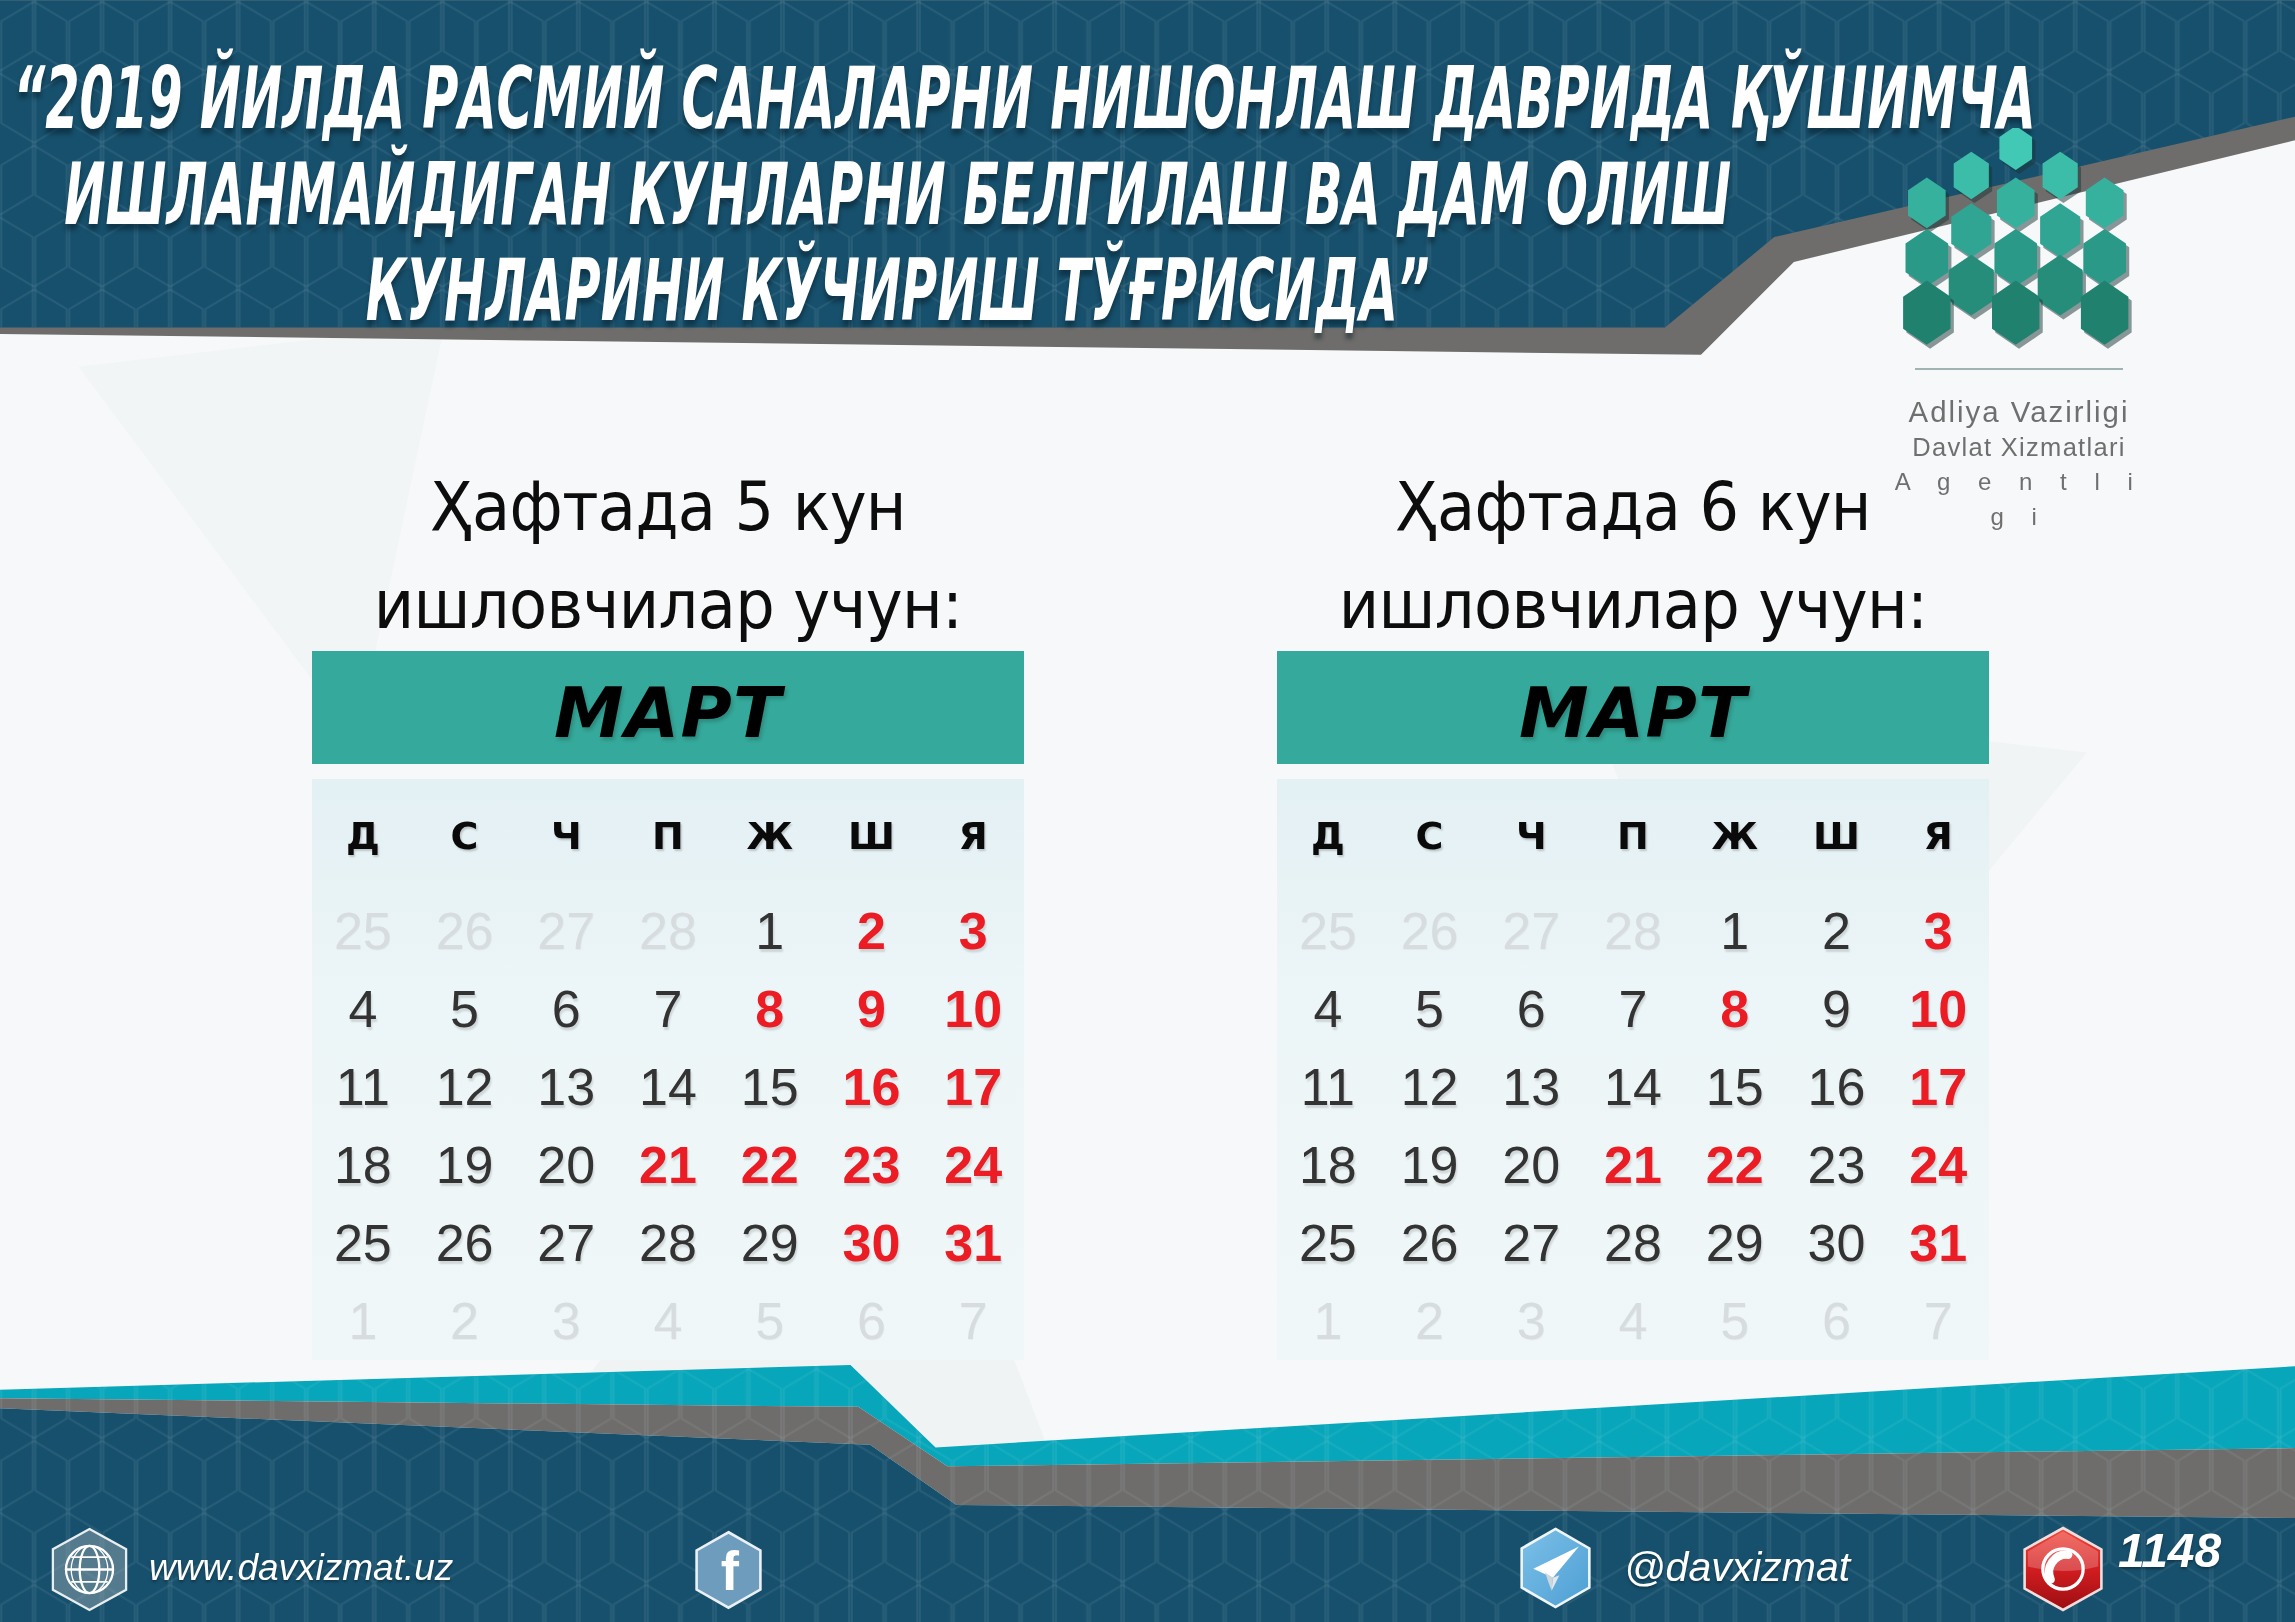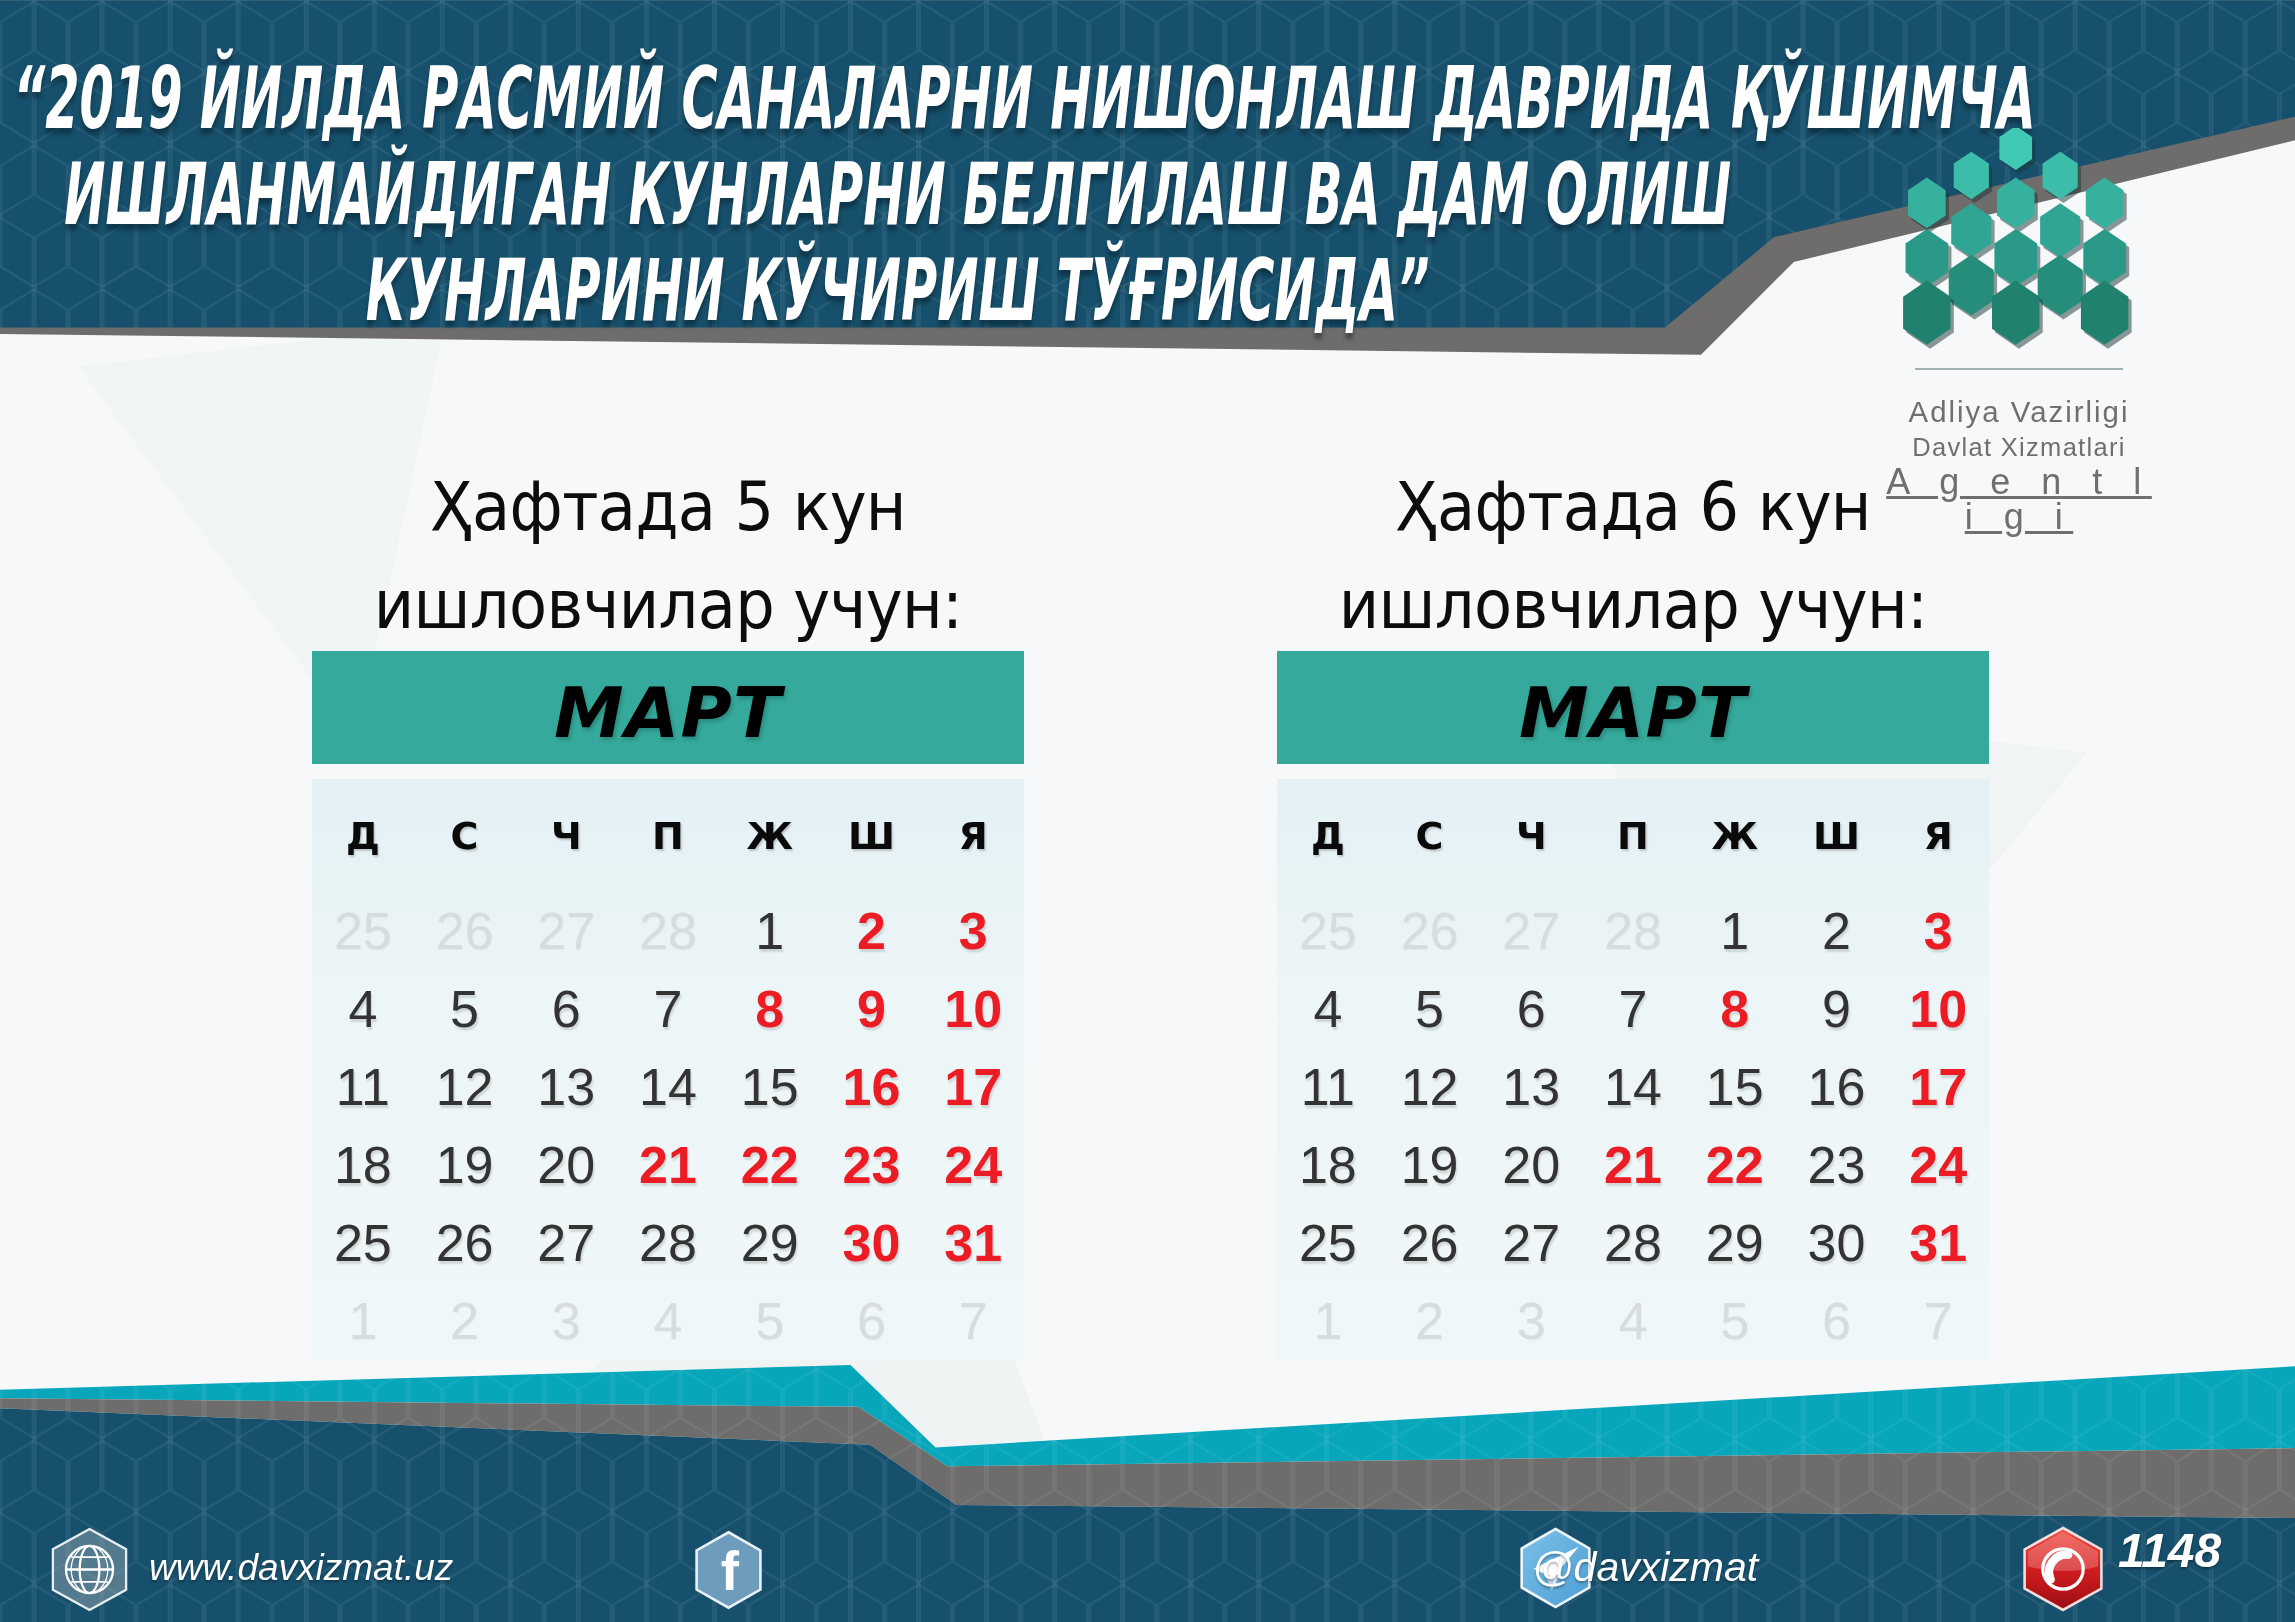--- a/index.html
+++ b/index.html
@@ -16,21 +16,21 @@
     font-size:85px;line-height:96px;letter-spacing:0px;
     text-shadow:0 5.9px 5.9px rgba(5,25,35,0.45);
     white-space:nowrap;
   }
   
   .logo{position:absolute;left:1885px;top:128px;width:268px;text-align:center;color:#6f6f6f;}
   .logo svg{display:block;margin:0 auto;}
   .logo .rule{width:208px;margin:3.9px auto 6.5px auto;border-top:2.6px solid #9fb3b2;}
   .logo .l1{font-family:"Liberation Sans",sans-serif;font-size:29.4px;line-height:36px;letter-spacing:2px;margin-top:24px;}
   .logo .l2{font-family:"Liberation Sans",sans-serif;font-size:25.5px;line-height:34px;letter-spacing:1.3px;}
-  .logo .l3{font-family:"Liberation Sans",sans-serif;font-size:36px;line-height:35px;letter-spacing:10.5px;text-decoration:underline;}
+  .logo .l3{font-family:"Liberation Sans",sans-serif;font-size:24px;line-height:35px;letter-spacing:10.5px;}
   
   .cal{position:absolute;top:0;width:712px;height:1472px;}
   .cal.c0{left:312px;} .cal.c1{left:1277px;}
   .cal .heading{
     position:absolute;top:458px;width:100%;text-align:center;color:#0d0d0d;
     font-size:67px;line-height:98px;letter-spacing:-0.7px;
     transform:scaleX(0.93);transform-origin:50% 0;white-space:nowrap;
   }
   .cal .month{
     position:absolute;top:651px;width:100%;height:113px;background:var(--teal);
@@ -49,21 +49,21 @@
   .day{font-size:52px;color:#333;text-shadow:1.3px 2.6px 2px rgba(0,0,0,0.13);font-family:"Liberation Sans","DejaVu Sans",sans-serif;}
   .day.holiday{color:var(--red);font-weight:700;}
   .day.muted{color:#d7dcdf;text-shadow:0.7px 1.3px 0.7px rgba(0,0,0,0.04);}
   
   .badge{position:absolute;}
   .flabel{position:absolute;color:#fff;font-style:italic;white-space:nowrap;
           font-family:"Liberation Sans","DejaVu Sans",sans-serif;
           text-shadow:0 2px 2.6px rgba(0,10,15,0.35);text-align:right;}
   #lab-site{left:149px;top:1547px;font-size:37px;}
   #lab-fb{left:781px;top:1550px;font-size:35px;}
-  #lab-tg{left:1532px;top:1544px;font-size:41px;}
+  #lab-tg{left:1624px;top:1544px;font-size:41px;}
   #lab-phone{left:2118px;top:1523px;font-size:48px;font-weight:700;}
 </style>
 </head>
 <body>
 
 <div class="stage">
 
   <svg class="bg" viewBox="0 0 3508 2480">
     <defs>
       <pattern id="hexpat" width="104" height="220" patternUnits="userSpaceOnUse">

